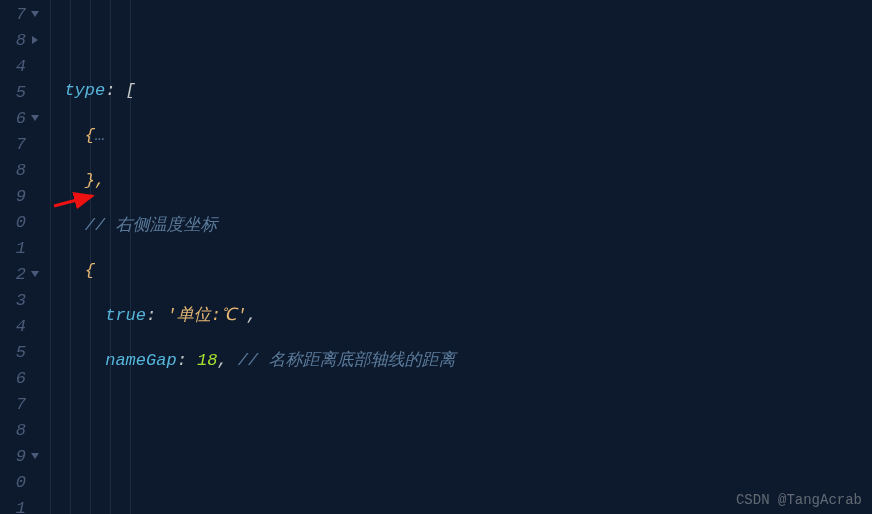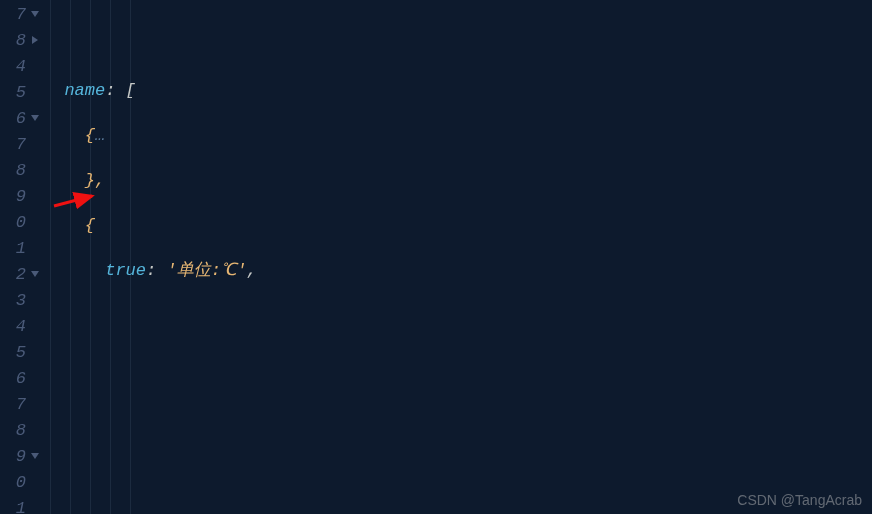--- a/index.html
+++ b/index.html
@@ -96,21 +96,21 @@
     top: 190px;
     z-index: 5;
     pointer-events: none;
   }
   .watermark {
     position: absolute;
     right: 10px;
     bottom: 6px;
     color: rgba(200,200,200,0.45);
     font-style: normal;
-    font-family: Liberation Sans, sans-serif;
+    font-family: Liberation Mono, monospace;
     font-size: 14px;
     z-index: 10;
   }
 </style>
 </head>
 <body>
 
 <div class="editor">
   <div class="gutter">
     <div class="ln has-fold">7</div>
@@ -137,25 +137,27 @@
 
   <div class="code">
     <div class="indent-guides">
       <div class="guide" style="left:6px"></div>
       <div class="guide" style="left:26px"></div>
       <div class="guide" style="left:46px"></div>
       <div class="guide" style="left:66px"></div>
       <div class="guide" style="left:86px"></div>
     </div>
     <div class="content">
-<div class="line">  <span class="tk-prop">name</span><span class="tk-punc">: [</span></div>
+<div class="line">  <span class="tk-prop">type</span><span class="tk-punc">: [</span></div>
 <div class="line">    <span class="tk-brace">{</span><span class="dots">…</span></div>
 <div class="line">    <span class="tk-brace">},</span></div>
+<div class="line">    <span class="tk-cmt">// 右侧温度坐标</span></div>
 <div class="line">    <span class="tk-brace">{</span></div>
 <div class="line">      <span class="tk-prop">true</span><span class="tk-punc">: </span><span class="tk-str">'单位:℃'</span><span class="tk-punc">,</span></div>
+<div class="line">      <span class="tk-prop">nameGap</span><span class="tk-punc">: </span><span class="tk-num">18</span><span class="tk-punc">, </span><span class="tk-cmt">// 名称距离底部轴线的距离</span></div>
 
 
 
 
 
 
 
 
 
 

